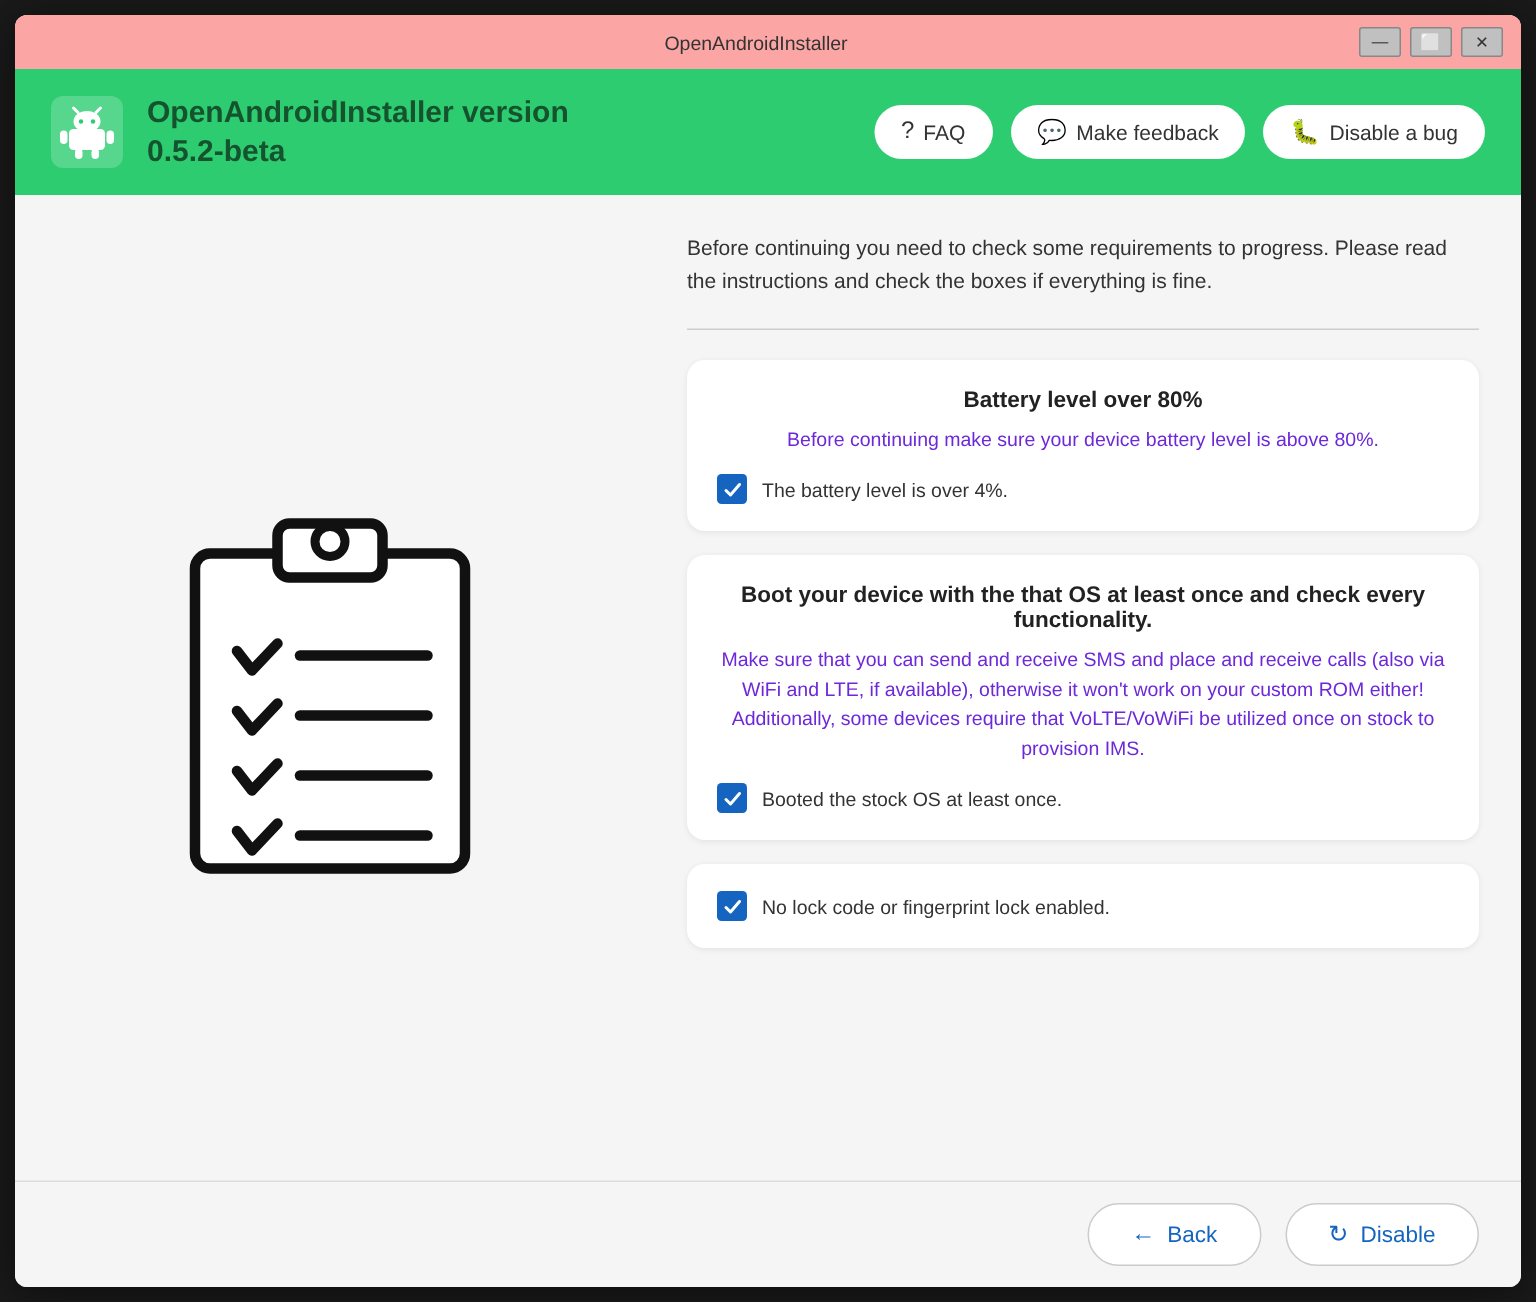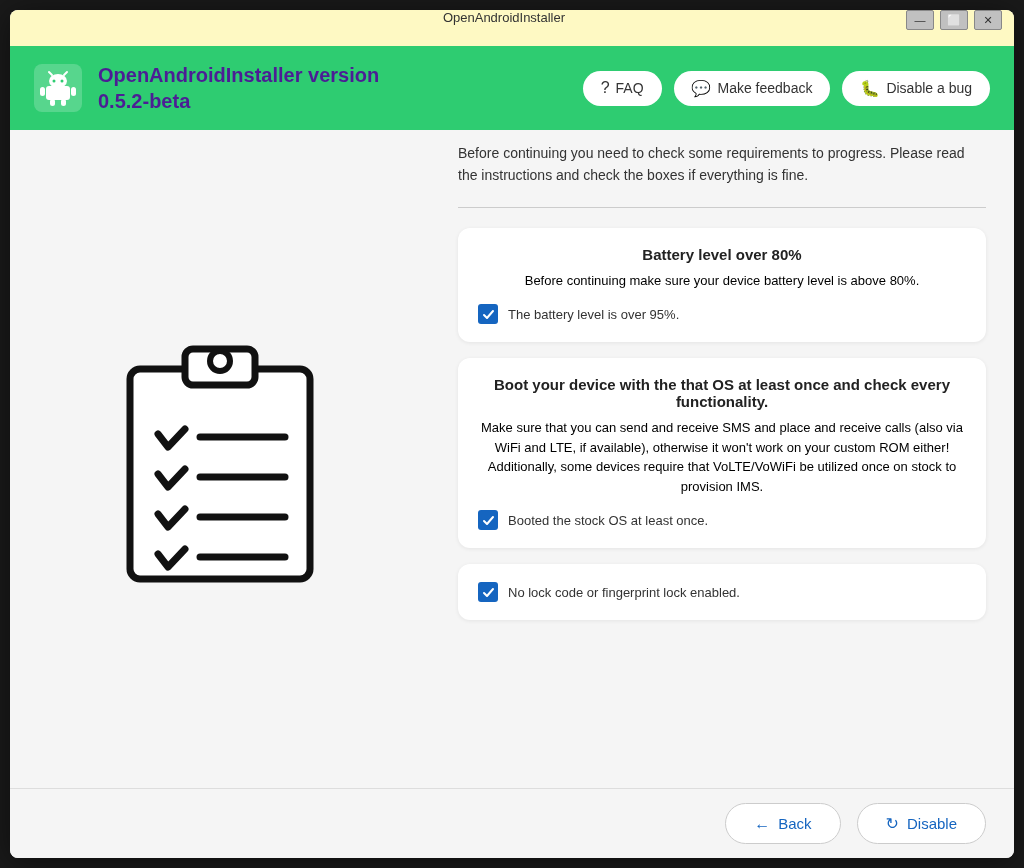--- a/index.html
+++ b/index.html
@@ -15,24 +15,24 @@
       width: 1004px;
       height: 848px;
       background: #f0f0f0;
       border-radius: 8px;
       overflow: hidden;
       display: flex;
       flex-direction: column;
       box-shadow: 0 4px 32px rgba(0,0,0,0.5);
     }
     .title-bar {
-      background: #fef9c3;
+      background: #fca5a5;
       height: 36px;
       display: flex;
-      align-items: flex-start;
+      align-items: center;
       justify-content: space-between;
       padding: 0 12px;
       flex-shrink: 0;
     }
     .title-bar-title {
       flex: 1;
       text-align: center;
       font-size: 13px;
       color: #333;
       font-weight: normal;
@@ -71,21 +71,21 @@
     .android-icon {
       width: 48px;
       height: 48px;
       background: rgba(255,255,255,0.2);
       border-radius: 8px;
       display: flex;
       align-items: center;
       justify-content: center;
     }
     .header-title {
-      color: #4c1d95;
+      color: #14532d;
       font-size: 20px;
       font-weight: bold;
       line-height: 1.3;
     }
     .header-nav {
       display: flex;
       gap: 12px;
     }
     .nav-btn {
       background: white;
@@ -114,21 +114,21 @@
       background: #f5f5f5;
       flex-shrink: 0;
     }
     .clipboard-icon {
       width: 220px;
       height: 260px;
     }
     .right-panel {
       flex: 1;
       overflow-y: auto;
-      padding: 12px 28px;
+      padding: 24px 28px;
       background: #f5f5f5;
     }
     .right-panel::-webkit-scrollbar {
       width: 8px;
     }
     .right-panel::-webkit-scrollbar-track {
       background: #e0e0e0;
     }
     .right-panel::-webkit-scrollbar-thumb {
       background: #bbb;
@@ -154,21 +154,21 @@
       text-align: center;
     }
     .req-title {
       font-size: 15px;
       font-weight: 600;
       color: #222;
       margin-bottom: 8px;
     }
     .req-desc {
       font-size: 13px;
-      color: #000000;
+      color: #6d28d9;
       line-height: 1.5;
       margin-bottom: 14px;
     }
     .checkbox-row {
       display: flex;
       align-items: center;
       gap: 10px;
     }
     .checkbox-box {
       width: 20px;
@@ -305,21 +305,21 @@
 
       <div class="requirement-card">
         <div class="req-title">Battery level over 80%</div>
         <div class="req-desc">Before continuing make sure your device battery level is above 80%.</div>
         <div class="checkbox-row">
           <div class="checkbox-box">
             <svg viewBox="0 0 13 13" fill="none">
                 <polyline points="2,7 5,10 11,3" stroke="white" stroke-width="2" stroke-linecap="round" stroke-linejoin="round"></polyline>
               </svg>
           </div>
-          <span class="checkbox-label">The battery level is over 95%.</span>
+          <span class="checkbox-label">The battery level is over 4%.</span>
         </div>
       </div>
 
       <div class="requirement-card">
         <div class="req-title">Boot your device with the that OS at least once and check every functionality.</div>
         <div class="req-desc">Make sure that you can send and receive SMS and place and receive calls (also via WiFi and LTE, if available), otherwise it won't work on your custom ROM either! Additionally, some devices require that VoLTE/VoWiFi be utilized once on stock to provision IMS.</div>
         <div class="checkbox-row">
           <div class="checkbox-box">
             <svg viewBox="0 0 13 13" fill="none">
                 <polyline points="2,7 5,10 11,3" stroke="white" stroke-width="2" stroke-linecap="round" stroke-linejoin="round"></polyline>

